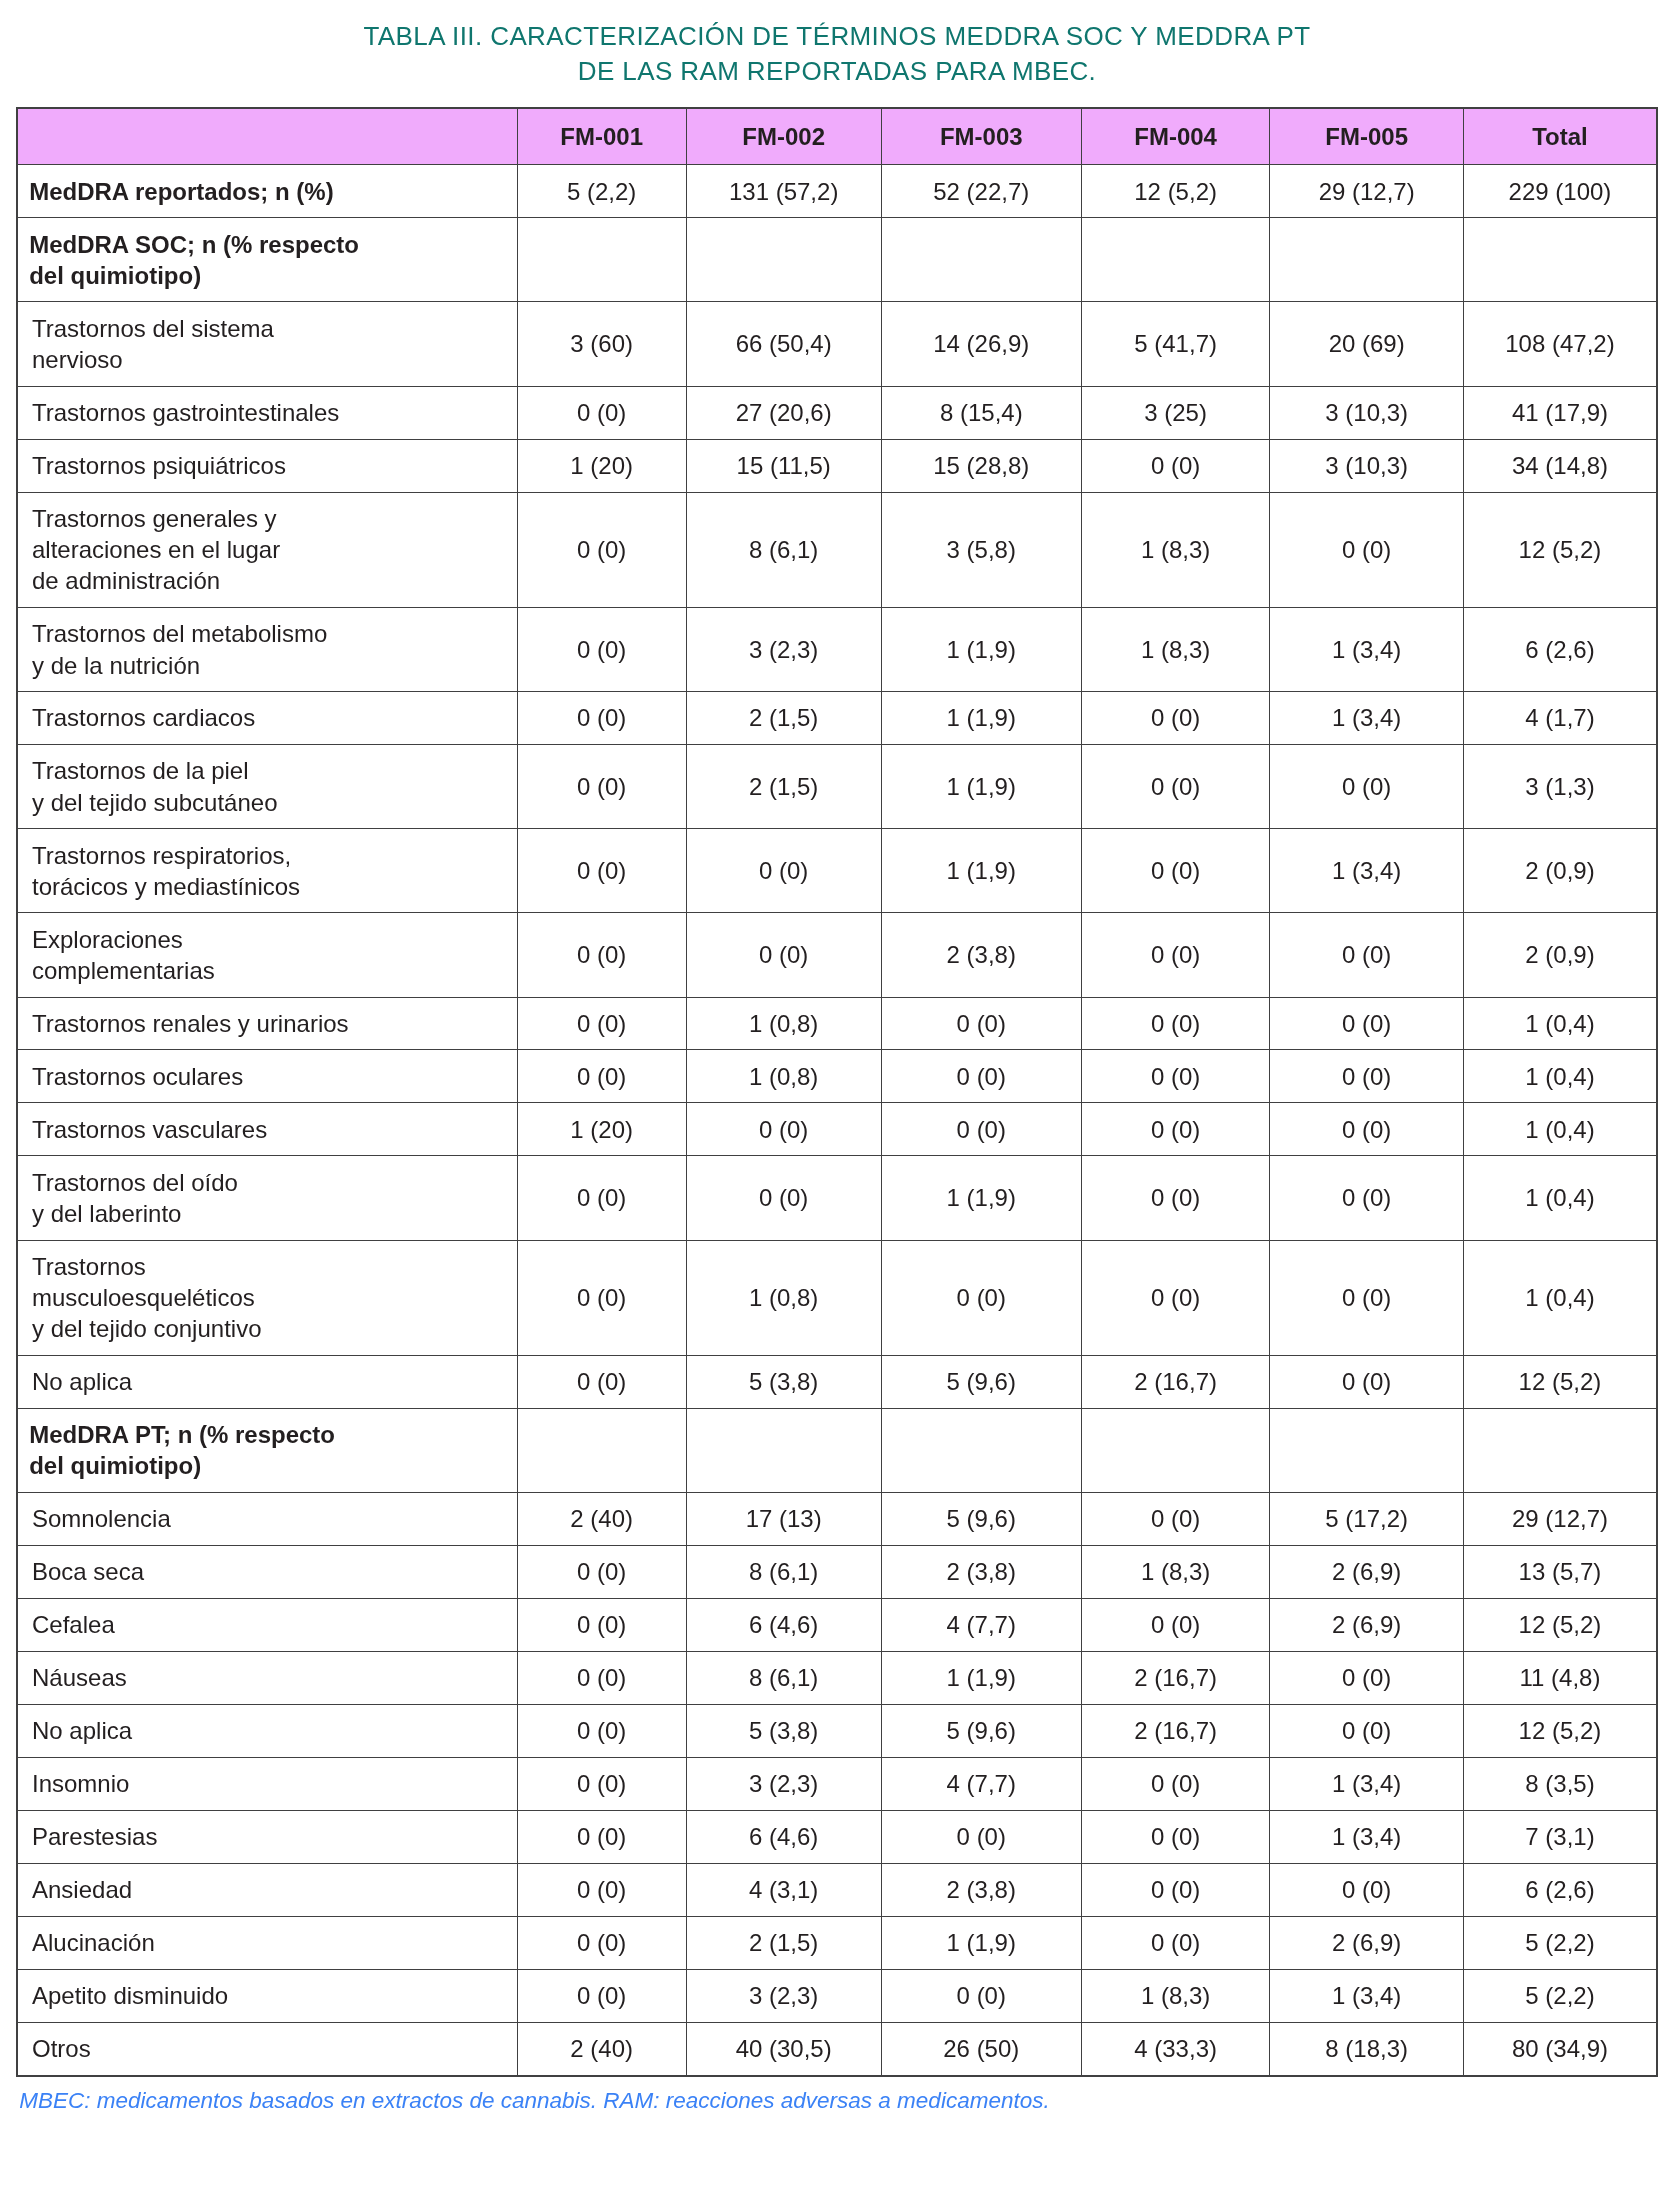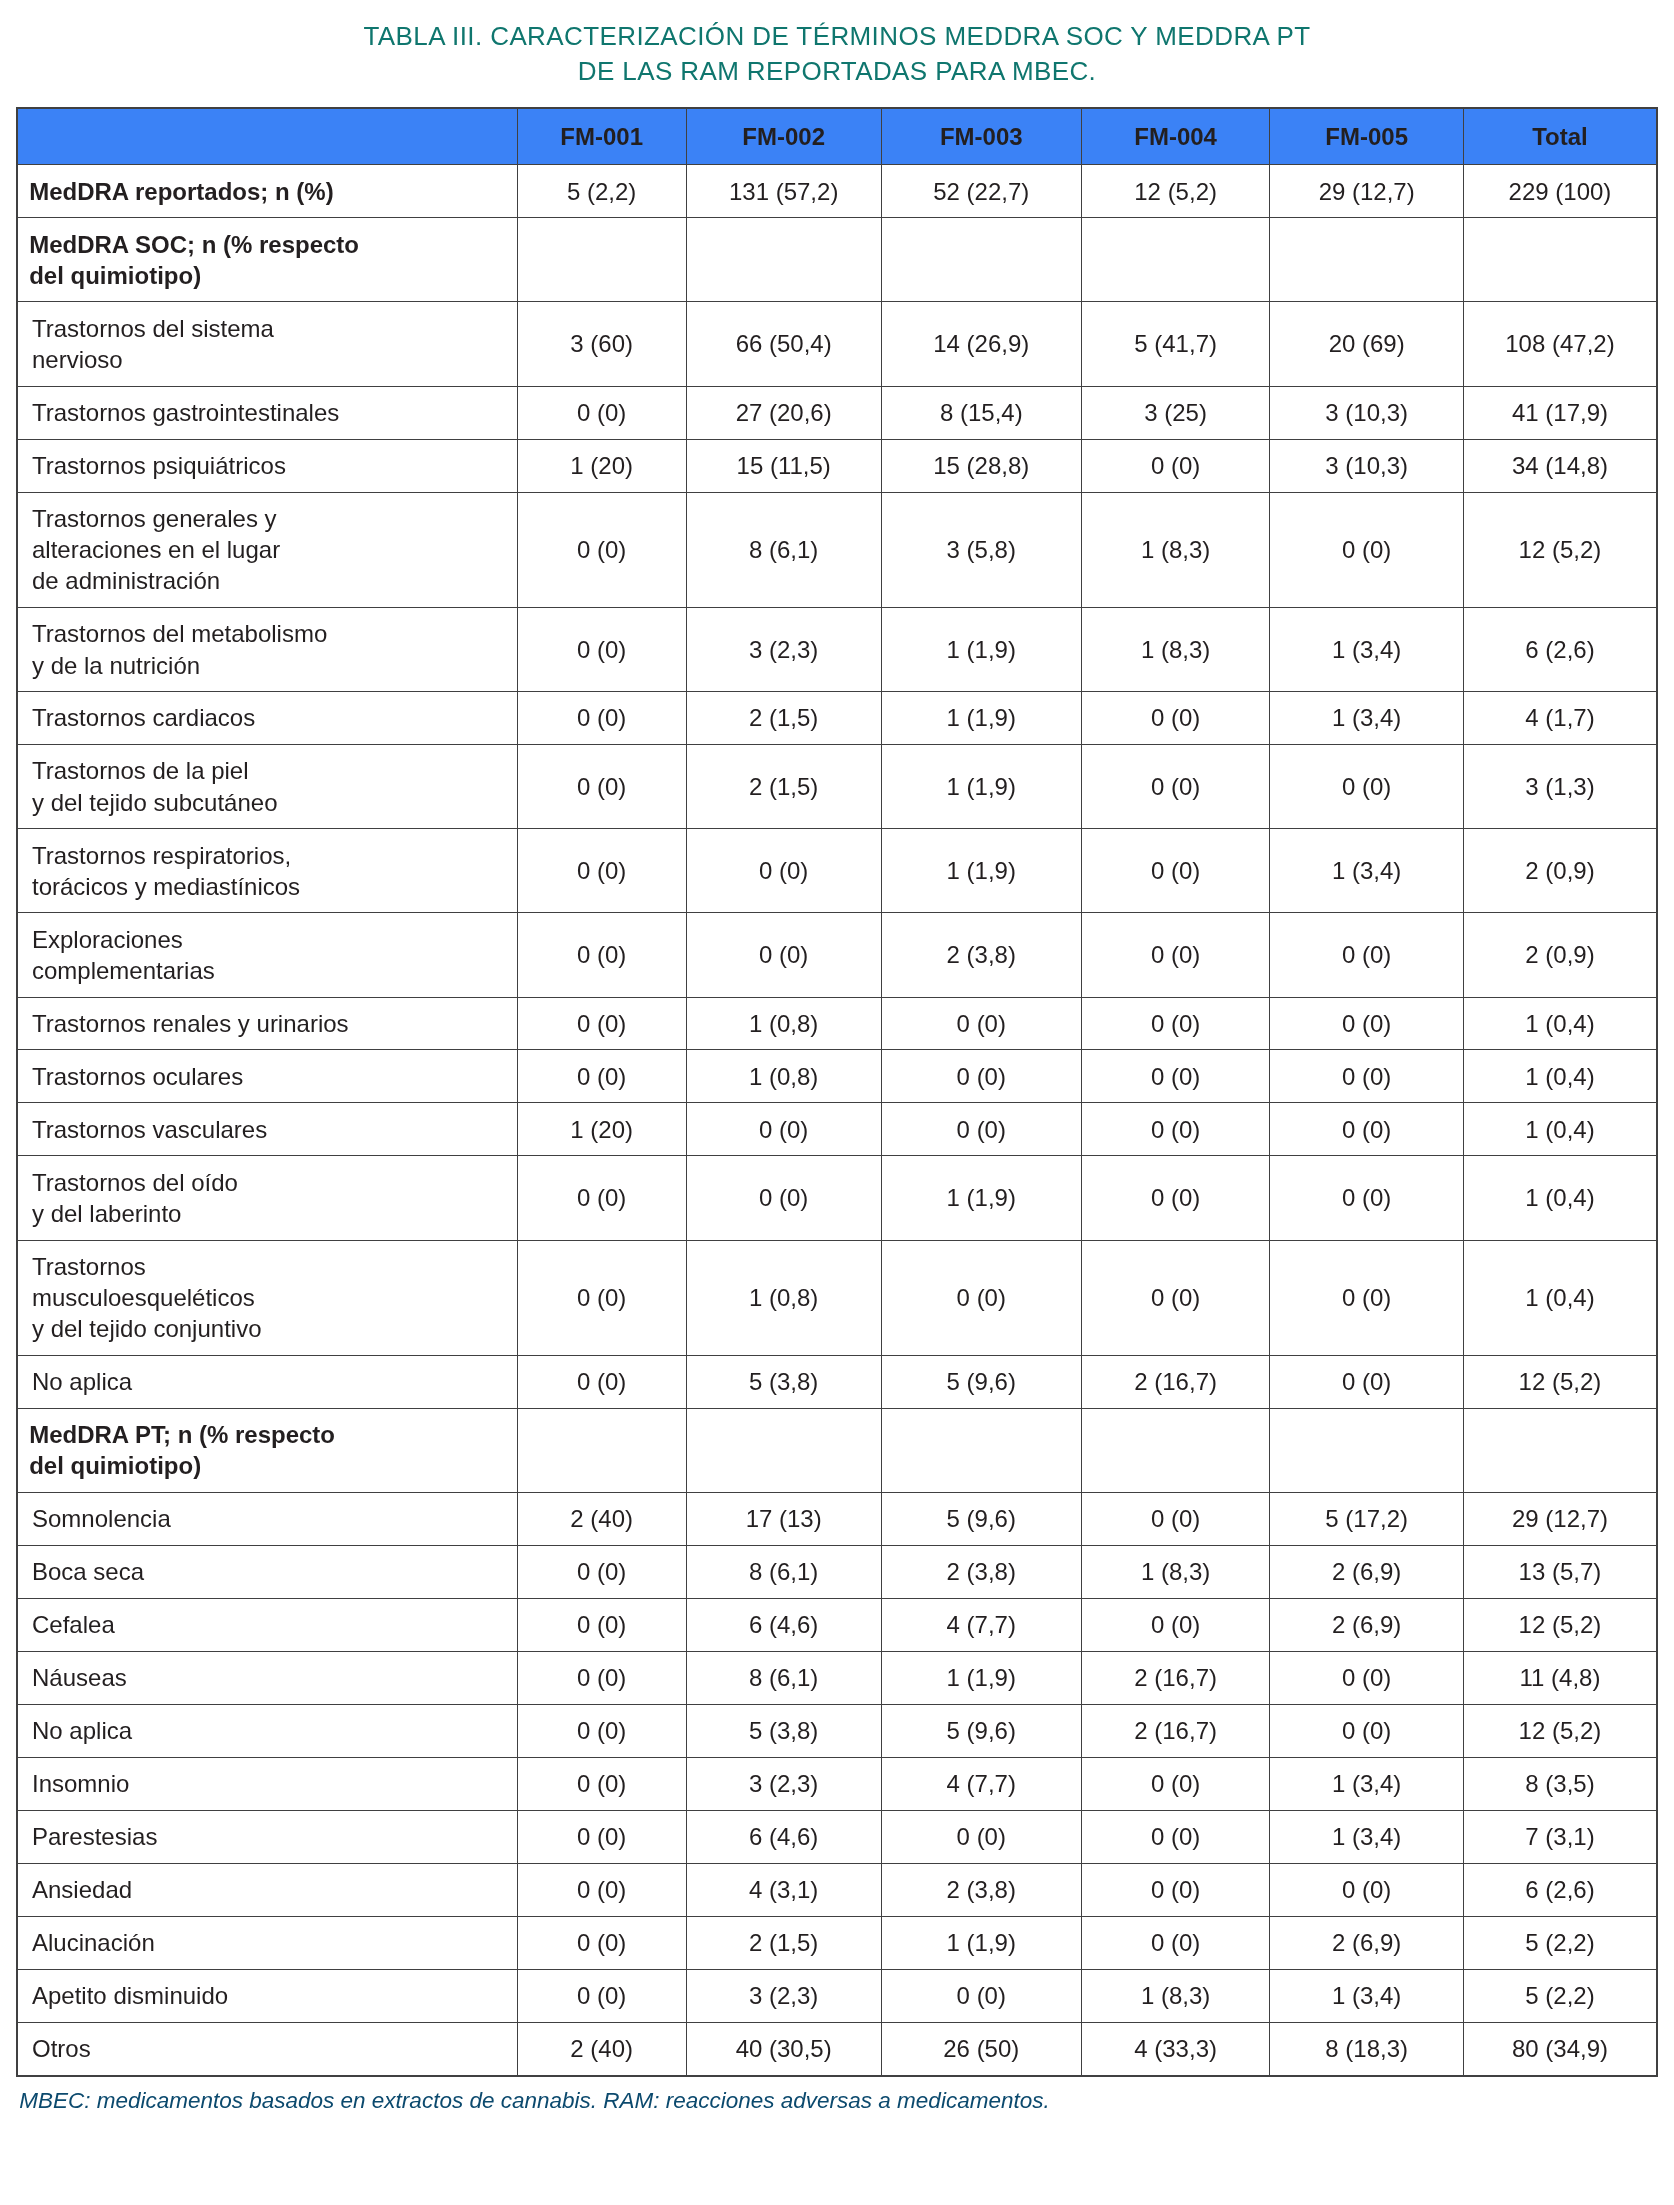--- a/index.html
+++ b/index.html
@@ -33,42 +33,42 @@
     border: 1.6px solid #404041;
     font-size: 24px;
     line-height: 1.3;
     padding: 10.4px 9.6px;
     vertical-align: middle;
   }
   .data-table thead th {
     font-weight: bold;
     text-align: center;
     padding: 12px 6.4px;
-    background: #3b82f6;
+    background: #f0abfc;
   }
   .data-table td.label-cell {
     text-align: left;
     white-space: pre-line;
   }
   .data-table td.value-cell {
     text-align: center;
   }
   .data-table tr.top td.label-cell,
   .data-table tr.section td.label-cell {
     font-weight: bold;
     padding-left: 11.2px;
   }
   .data-table tr.item td.label-cell {
     padding-left: 14px;
   }
   .footnote {
     font-size: 22.5px;
     font-style: italic;
     margin: 11.2px 3.2px 6.4px 3.2px;
-    color: #0c4a6e;
+    color: #3b82f6;
   }
 </style>
 </head>
 <body>
 
 <div class="page">
 
   <div class="table-title">
     <span>TABLA III.</span><span> CARACTERIZACIÓN DE TÉRMINOS MEDDRA SOC Y MEDDRA PT</span><br>
     <span>DE LAS RAM REPORTADAS PARA MBEC.</span>

